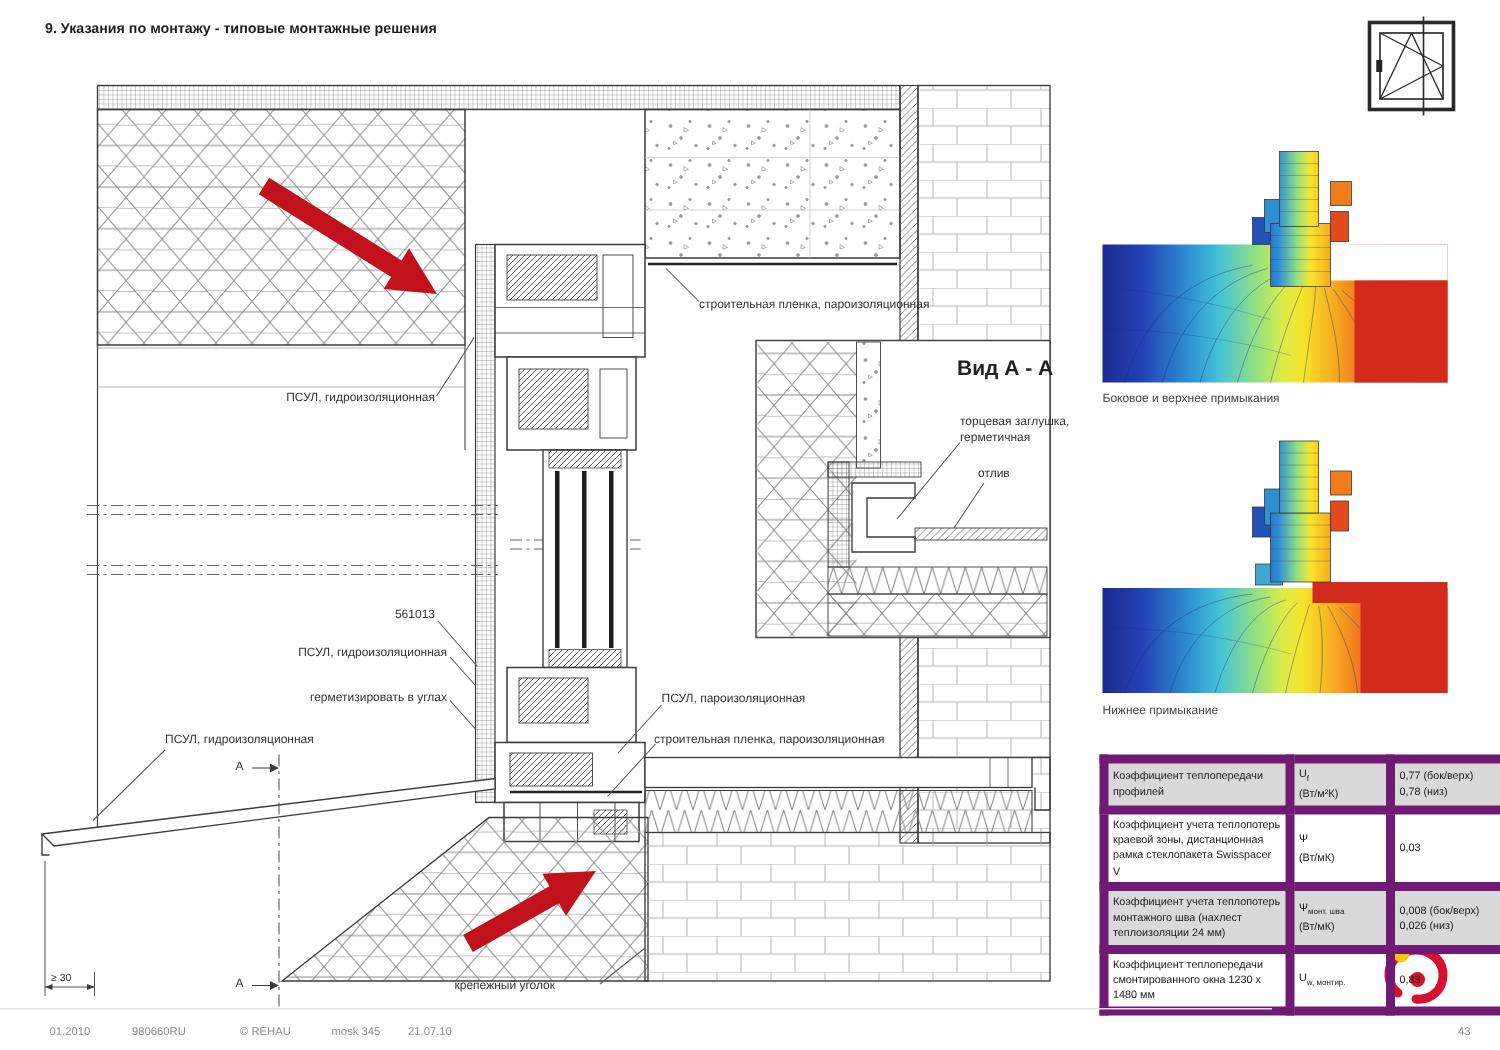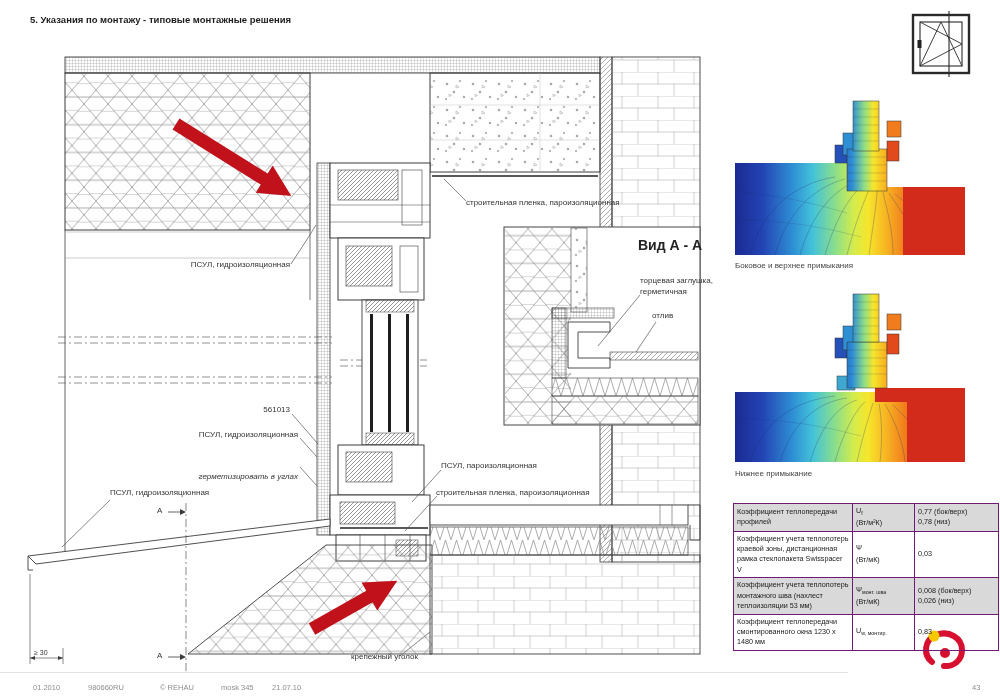--- a/index.html
+++ b/index.html
@@ -8,39 +8,39 @@
   .abs{position:absolute;}
   .hline{font-size:9.5px;font-weight:bold;color:#1d1d1d;line-height:13px;white-space:nowrap;}
   .lbl{position:absolute;font-size:8px;color:#333;line-height:9px;white-space:nowrap;}
   .lbl.r{text-align:right;}
   .lbl.wrap{white-space:normal;}
   .cap{position:absolute;font-size:8px;color:#444;}
   .inset-title{position:absolute;font-size:14px;font-weight:bold;color:#222;}
   
   #coef{position:absolute;left:733px;top:503px;width:252px;border-collapse:collapse;
         table-layout:fixed;font-size:7.2px;line-height:1.45;color:#1a1a1a;}
-  #coef td{border:1px solid #701a75;padding:2px 3px;vertical-align:middle;}
+  #coef td{border:6px solid #701a75;padding:2px 3px;vertical-align:middle;}
   #coef tr.sh td{background:#d9d9d9;}
   #coef .c1{width:112px;}
   #coef .c2{width:55px;}
   #coef .c3{width:77px;}
   #coef sub{font-size:5.3px;}
   #coef .unit{display:block;}
   
   #footer{position:absolute;left:0;top:672px;width:848px;height:28px;border-top:1px solid #e2e2e2;
           font-size:7.5px;color:#8d8d8d;}
   #footer span{position:absolute;top:10px;white-space:nowrap;}
 </style>
 </head>
 <body>
 
 <div id="page">
 
   <div class="abs" style="left:30px;top:13px;">
-    <div class="hline">5. Указания по монтажу - типовые монтажные решения</div>
+    <div class="hline">9. Указания по монтажу - типовые монтажные решения</div>
   </div>
 
   <svg class="abs" style="left:0;top:0;" width="1000" height="700" viewBox="0 0 1000 700">
     <defs>
       <pattern id="hex" width="24" height="27.72" patternUnits="userSpaceOnUse">
         <g fill="none" stroke="#8a8a8a" stroke-width="0.7">
           <path d="M6,0 L18,0 L24,6.93 L18,13.86 L6,13.86 L0,6.93 Z"></path>
           <path d="M18,13.86 L30,13.86 L36,20.79 L30,27.72 L18,27.72 L12,20.79 Z"></path>
           <path d="M-6,13.86 L6,13.86 L12,20.79 L6,27.72 L-6,27.72 L-12,20.79 Z"></path>
         </g>
@@ -261,25 +261,25 @@
       <path d="M14,36 C5,29 6,14 18,9 C31,4 44,12 44,24 C44,34 36,41 26,40" fill="none" stroke="#d6102e" stroke-width="6" stroke-linecap="round"></path>
       <circle cx="16" cy="10" r="5.5" fill="#f6c800"></circle>
       <circle cx="27" cy="27" r="5" fill="#d6102e"></circle>
     </g>
   </svg>
 
   <div class="lbl r" style="left:150px;top:260px;width:140px;">ПСУЛ, гидроизоляционная</div>
   <div class="lbl" style="left:466px;top:198px;">строительная пленка, пароизоляционная</div>
   <div class="lbl r" style="left:240px;top:405px;width:50px;">561013</div>
   <div class="lbl r" style="left:158px;top:430px;width:140px;">ПСУЛ, гидроизоляционная</div>
-  <div class="lbl r" style="left:158px;top:472px;width:140px;font-style:italic;">герметизировать в углах</div>
+  <div class="lbl r" style="left:158px;top:460px;width:140px;">герметизировать в углах</div>
   <div class="lbl" style="left:110px;top:488px;">ПСУЛ, гидроизоляционная</div>
   <div class="lbl" style="left:441px;top:461px;">ПСУЛ, пароизоляционная</div>
   <div class="lbl" style="left:436px;top:488px;">строительная пленка, пароизоляционная</div>
-  <div class="lbl" style="left:303px;top:652px;margin-left:48px;">крепежный уголок</div>
+  <div class="lbl" style="left:303px;top:652px;">крепежный уголок</div>
   <div class="lbl" style="left:34px;top:648px;font-size:7px;">≥ 30</div>
   <div class="lbl" style="left:157px;top:506px;">А</div>
   <div class="lbl" style="left:157px;top:651px;">А</div>
 
   <div class="inset-title" style="left:638px;top:237px;">Вид А - А</div>
   <div class="lbl wrap" style="left:640px;top:275px;width:76px;line-height:11px;">торцевая заглушка, герметичная</div>
   <div class="lbl" style="left:652px;top:311px;">отлив</div>
 
   <div class="cap" style="left:735px;top:261px;">Боковое и верхнее примыкания</div>
   <div class="cap" style="left:735px;top:469px;">Нижнее примыкание</div>
@@ -302,21 +302,21 @@
       <td class="c2">
         <span>Ψ</span><sub></sub>
         <span class="unit">(Вт/мК)</span>
       </td>
       <td class="c3">
         <div>0,03</div>
         <div></div>
       </td>
     </tr>
     <tr class="sh">
-      <td class="c1">Коэффициент учета теплопотерь монтажного шва (нахлест теплоизоляции 53 мм)</td>
+      <td class="c1">Коэффициент учета теплопотерь монтажного шва (нахлест теплоизоляции 24 мм)</td>
       <td class="c2">
         <span>Ψ</span><sub>монт. шва</sub>
         <span class="unit">(Вт/мК)</span>
       </td>
       <td class="c3">
         <div>0,008 (бок/верх)</div>
         <div>0,026 (низ)</div>
       </td>
     </tr>
     <tr>

